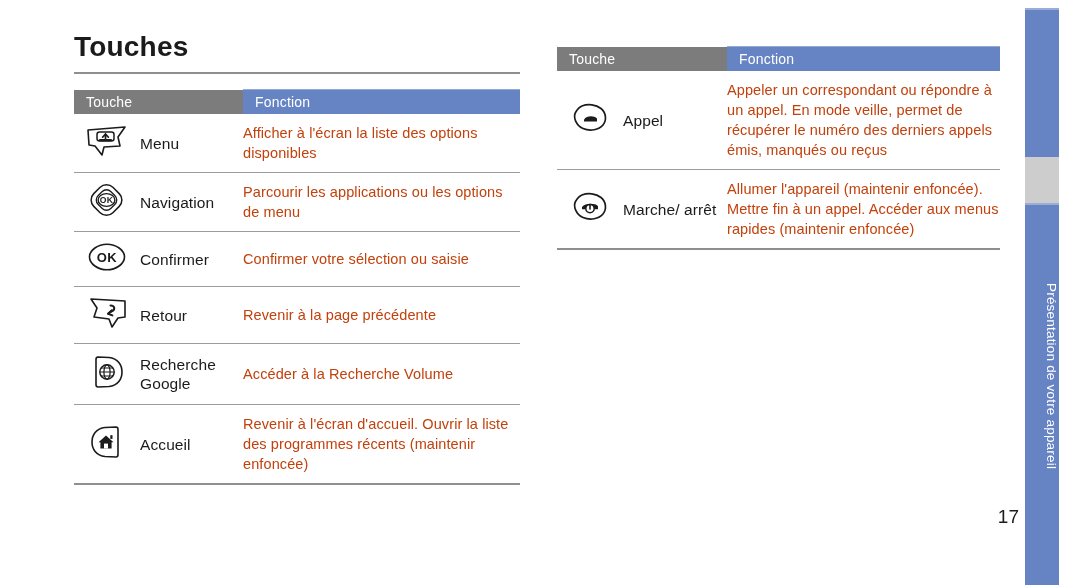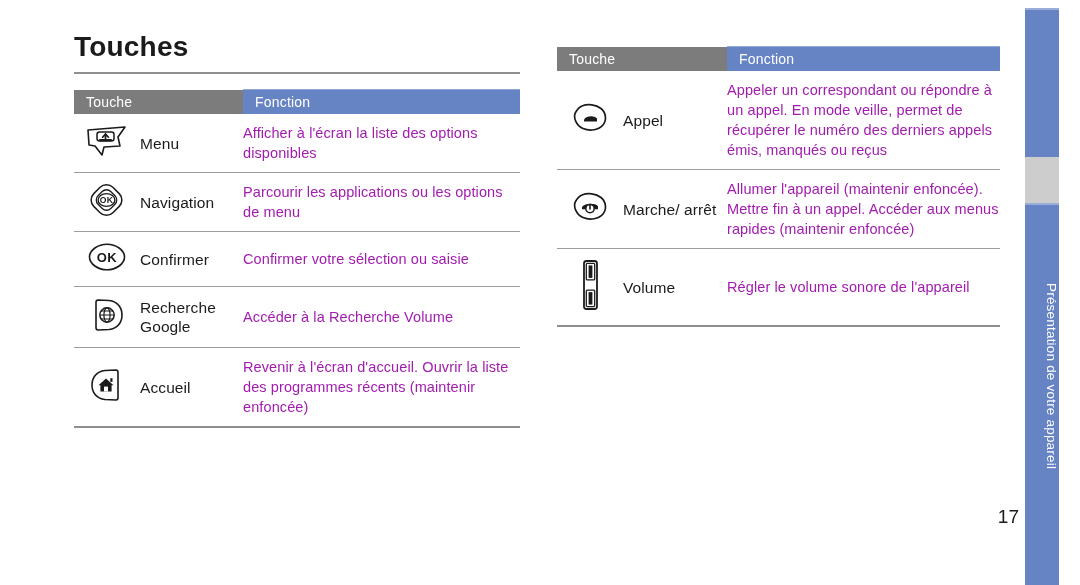--- a/index.html
+++ b/index.html
@@ -159,21 +159,21 @@
   }
   .cell-name {
     font-size: 15.5px;
     color: #1b1b1b;
     line-height: 19px;
     letter-spacing: 0.1px;
     padding-right: 6px;
   }
   .cell-func {
     font-size: 14.5px;
-    color: #a21caf;
+    color: #c2410c;
     line-height: 20px;
     letter-spacing: 0.1px;
     padding-right: 4px;
   }
 
   
   .icon-wrap {
     display: inline-block;
     line-height: 0;
   }
@@ -239,20 +239,33 @@
                 <path d="M24 3.2 C33 3.2 41.5 9 41.5 16 C41.5 23 33 28.8 24 28.8
                          C15 28.8 6.5 23 6.5 16 C6.5 9 15 3.2 24 3.2 Z" fill="#ffffff" stroke="#1b1b1b" stroke-width="1.6"></path>
                 <text x="24" y="20.6" text-anchor="middle" font-family="Liberation Sans, sans-serif" font-size="13" font-weight="bold" fill="#1b1b1b" letter-spacing="0.4">OK</text>
               </svg>
             </span>
           </td>
           <td class="cell-name">Confirmer</td>
           <td class="cell-func">Confirmer votre sélection ou saisie</td>
         </tr>
 
+        <tr>
+          <td class="cell-icon">
+            <span class="icon-wrap">
+              <svg width="46" height="34" viewBox="0 0 46 34">
+                <path d="M41 5 L7 3 L13 12 L10 21 L25 23 L28 31 L34 22 L41 21 Z" fill="#ffffff" stroke="#1b1b1b" stroke-width="1.6" stroke-linejoin="round"></path>
+                <path d="M26.5 9.5 C30.5 9.5 31.5 13 28.5 15 L24.5 17.5" fill="none" stroke="#1b1b1b" stroke-width="2" stroke-linecap="round"></path>
+                <path d="M27.8 14.2 L24.0 17.8 L28.4 19.4" fill="none" stroke="#1b1b1b" stroke-width="2" stroke-linecap="round" stroke-linejoin="round"></path>
+              </svg>
+            </span>
+          </td>
+          <td class="cell-name">Retour</td>
+          <td class="cell-func">Revenir à la page précédente</td>
+        </tr>
 
         <tr>
           <td class="cell-icon">
             <span class="icon-wrap">
               <svg width="44" height="38" viewBox="0 0 44 38">
                 <path d="M13 4 L24 4.5 C33 5.5 37 12 37 19 C37 26 33 32.5 24 33.5 L13 34
                          C11.5 34 11 33 11 31.5 L11 6.5 C11 5 11.5 4 13 4 Z" fill="#ffffff" stroke="#1b1b1b" stroke-width="1.6" stroke-linejoin="round"></path>
                 <circle cx="22" cy="19" r="7.2" fill="#ffffff" stroke="#1b1b1b" stroke-width="1.5"></circle>
                 <ellipse cx="22" cy="19" rx="3.1" ry="7.2" fill="none" stroke="#1b1b1b" stroke-width="1.2"></ellipse>
                 <path d="M14.9 19 L29.1 19 M15.7 15 L28.3 15 M15.7 23 L28.3 23" fill="none" stroke="#1b1b1b" stroke-width="1.2"></path>
@@ -323,35 +336,20 @@
                 <path d="M16 17 C19 13 29 12.7 32 16.2 L32 19.2 L16 19.2 Z" fill="#1b1b1b"></path>
                 <circle cx="24" cy="18.6" r="4.2" fill="#ffffff" stroke="#1b1b1b" stroke-width="1.5"></circle>
                 <path d="M24 15.3 L24 19" stroke="#1b1b1b" stroke-width="1.6" stroke-linecap="round"></path>
               </svg>
             </span>
           </td>
           <td class="cell-name">Marche/ arrêt</td>
           <td class="cell-func">Allumer l'appareil (maintenir enfoncée). Mettre fin à un appel. Accéder aux menus rapides (maintenir enfoncée)</td>
         </tr>
 
-        <tr>
-          <td class="cell-icon">
-            <span class="icon-wrap">
-              <svg width="28" height="54" viewBox="0 0 28 54">
-                <rect x="8" y="3" width="13" height="48" rx="2.5" ry="2.5" fill="#ffffff" stroke="#1b1b1b" stroke-width="1.8"></rect>
-                <rect x="10.3" y="5.4" width="8.4" height="16.5" rx="1" ry="1" fill="#ffffff" stroke="#1b1b1b" stroke-width="1.3"></rect>
-                <rect x="12.6" y="7.4" width="3.8" height="12.5" fill="#1b1b1b"></rect>
-                <rect x="10.3" y="32.1" width="8.4" height="16.5" rx="1" ry="1" fill="#ffffff" stroke="#1b1b1b" stroke-width="1.3"></rect>
-                <rect x="12.6" y="34.1" width="3.8" height="12.5" fill="#1b1b1b"></rect>
-              </svg>
-            </span>
-          </td>
-          <td class="cell-name">Volume</td>
-          <td class="cell-func">Régler le volume sonore de l'appareil</td>
-        </tr>
 
       </tbody>
     </table>
   </div>
 
   <div id="sidebar">
     <div class="side-band top"></div>
     <div class="side-band gray"></div>
     <div class="side-band bottom"></div>
     <div id="sidebar-label">Présentation de votre appareil</div>

